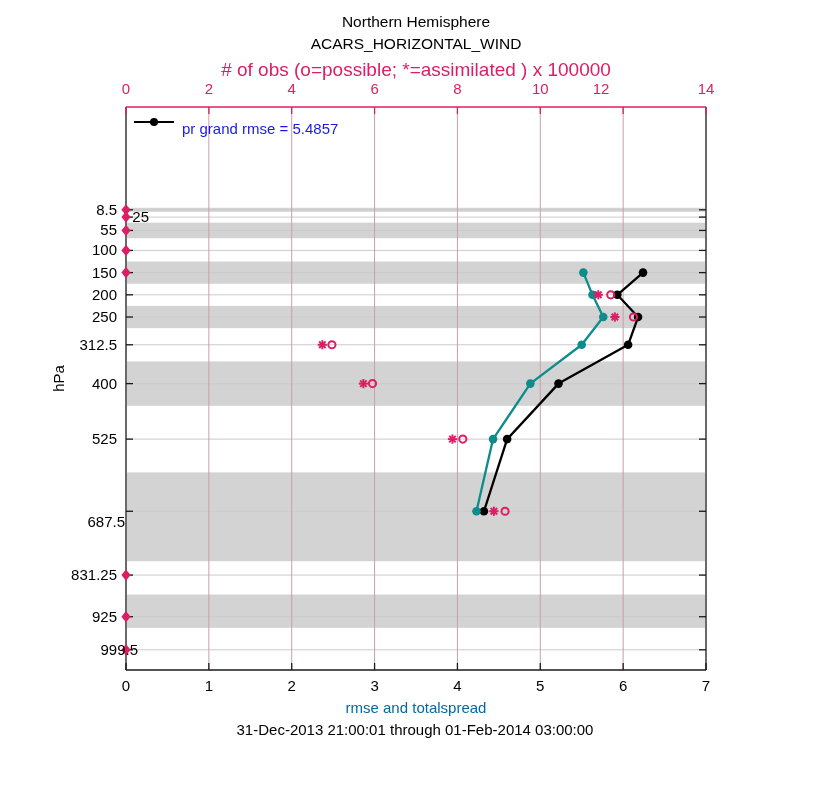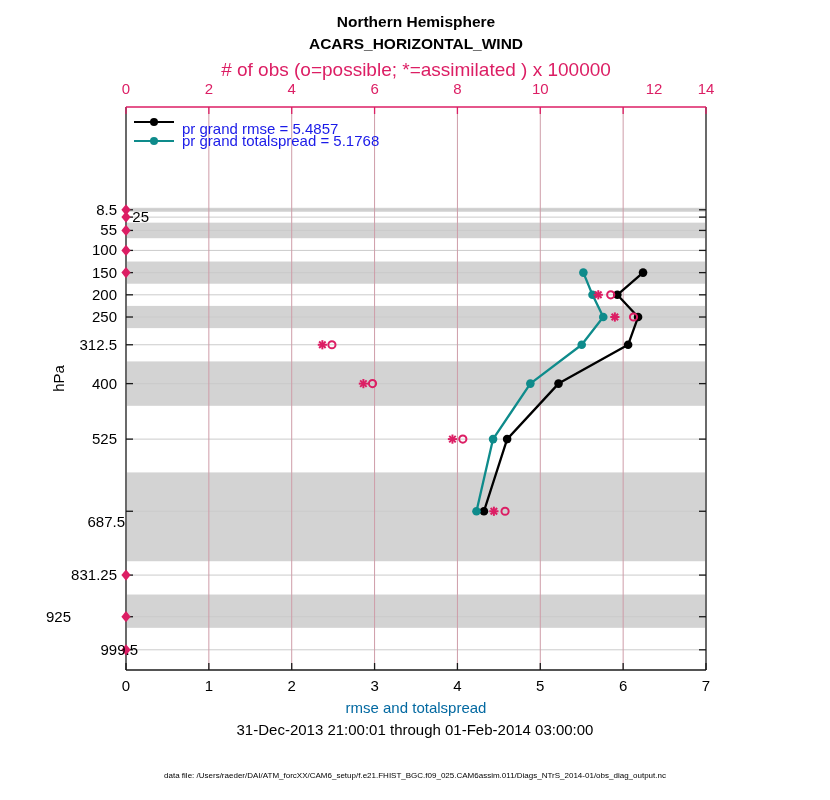--- a/index.html
+++ b/index.html
@@ -1,21 +1,21 @@
 <!DOCTYPE html>
 <html><head>
 <meta charset="utf-8">
 <style>
   html,body{margin:0;padding:0;background:#ffffff;}
   #fig{
     position:relative;width:830px;height:800px;background:#ffffff;overflow:hidden;
     font-family:"Liberation Sans","DejaVu Sans",sans-serif;color:#000;
   }
   .abs{position:absolute;}
-  .title-line{left:126px;width:580px;text-align:center;font-weight:bold;font-size:15.5px;color:#000;}
+  .title-line{left:126px;width:580px;text-align:center;font-weight:normal;font-size:15.5px;color:#000;}
   #title1{top:13px;}
   #title2{top:35px;}
   #obs-axis-label{left:126px;width:580px;text-align:center;top:59px;font-size:19px;}
   #xlabel{left:126px;width:580px;text-align:center;top:699px;font-size:15px;color:#0369a1;}
   #date-subtitle{left:0;width:830px;text-align:center;top:721px;font-size:15px;color:#000;}
   #footer-text{left:0;width:830px;text-align:center;top:771px;font-size:8px;color:#000;}
   #legend{left:134px;top:112px;font-size:15px;}
   .legend-row{display:flex;align-items:center;height:19px;}
   .legend-sample{width:40px;height:10px;position:relative;margin-right:8px;}
   .legend-sample .lsline{position:absolute;left:0;top:4px;width:40px;height:2.4px;}
@@ -179,40 +179,32 @@
     </svg>
 
   <div class="abs" id="legend">
     <div class="legend-row">
       <span class="legend-sample">
         <span class="lsline" id="ls-rmse-line" style="background: rgb(0, 0, 0);"></span>
         <span class="lsdot" id="ls-rmse-dot" style="background: rgb(0, 0, 0);"></span>
       </span>
       <span id="legend-rmse-text" style="color: rgb(26, 26, 232); margin-top: 13px;">pr grand rmse = 5.4857</span>
     </div>
-    <div class="legend-row">
-      <span class="legend-sample">
-        <span class="lsline" id="ls-spread-line" style="background: rgb(14, 139, 139);"></span>
-        <span class="lsdot" id="ls-spread-dot" style="background: rgb(14, 139, 139);"></span>
-      </span>
-      <span id="legend-spread-text" style="color: rgb(26, 26, 232);">pr grand totalspread = 5.1768</span>
-    </div>
   </div>
 
   <div class="abs" id="ylabel-rot">hPa</div>
   <div class="abs" id="xlabel">rmse and totalspread</div>
   <div class="abs" id="date-subtitle">31-Dec-2013 21:00:01 through 01-Feb-2014 03:00:00</div>
-  <div class="abs" id="footer-text">data file: /Users/raeder/DAI/ATM_forcXX/CAM6_setup/f.e21.FHIST_BGC.f09_025.CAM6assim.011/Diags_NTrS_2014-01/obs_diag_output.nc</div>
 <div class="tick-label top-axis" style="left: 106px; top: 80px; width: 40px; color: rgb(220, 30, 100);">0</div>
     <div class="tick-label top-axis" style="left: 188.857px; top: 80px; width: 40px; color: rgb(220, 30, 100);">2</div>
     <div class="tick-label top-axis" style="left: 271.714px; top: 80px; width: 40px; color: rgb(220, 30, 100);">4</div>
     <div class="tick-label top-axis" style="left: 354.571px; top: 80px; width: 40px; color: rgb(220, 30, 100);">6</div>
     <div class="tick-label top-axis" style="left: 437.429px; top: 80px; width: 40px; color: rgb(220, 30, 100);">8</div>
     <div class="tick-label top-axis" style="left: 520.286px; top: 80px; width: 40px; color: rgb(220, 30, 100);">10</div>
-    <div class="tick-label top-axis" style="left: 634px; top: 80px; width: 40px; color: rgb(220, 30, 100);">12</div>
+    <div class="tick-label top-axis" style="left: 581px; top: 80px; width: 40px; color: rgb(220, 30, 100);">12</div>
     <div class="tick-label top-axis" style="left: 686px; top: 80px; width: 40px; color: rgb(220, 30, 100);">14</div>
     <div class="tick-label" style="left: 106px; top: 677px; width: 40px; text-align: center;">0</div>
     <div class="tick-label" style="left: 188.857px; top: 677px; width: 40px; text-align: center;">1</div>
     <div class="tick-label" style="left: 271.714px; top: 677px; width: 40px; text-align: center;">2</div>
     <div class="tick-label" style="left: 354.571px; top: 677px; width: 40px; text-align: center;">3</div>
     <div class="tick-label" style="left: 437.429px; top: 677px; width: 40px; text-align: center;">4</div>
     <div class="tick-label" style="left: 520.286px; top: 677px; width: 40px; text-align: center;">5</div>
     <div class="tick-label" style="left: 603.143px; top: 677px; width: 40px; text-align: center;">6</div>
     <div class="tick-label" style="left: 686px; top: 677px; width: 40px; text-align: center;">7</div>
     <div class="tick-label left-axis" style="left: 0px; width: 117px; top: 200.787px;">8.5</div>
@@ -220,15 +212,15 @@
     <div class="tick-label left-axis" style="left: 0px; width: 117px; top: 221.434px;">55</div>
     <div class="tick-label left-axis" style="left: 0px; width: 117px; top: 241.414px;">100</div>
     <div class="tick-label left-axis" style="left: 0px; width: 117px; top: 263.614px;">150</div>
     <div class="tick-label left-axis" style="left: 0px; width: 117px; top: 285.815px;">200</div>
     <div class="tick-label left-axis" style="left: 0px; width: 117px; top: 308.015px;">250</div>
     <div class="tick-label left-axis" style="left: 0px; width: 117px; top: 335.765px;">312.5</div>
     <div class="tick-label left-axis" style="left: 0px; width: 117px; top: 374.616px;">400</div>
     <div class="tick-label left-axis" style="left: 0px; width: 117px; top: 430.117px;">525</div>
     <div class="tick-label left-axis" style="left: 8px; width: 117px; top: 502.268px; margin-top: 11px;">687.5</div>
     <div class="tick-label left-axis" style="left: 0px; width: 117px; top: 566.094px;">831.25</div>
-    <div class="tick-label left-axis" style="left: 0px; width: 117px; top: 607.719px; text-align: center;">925</div>
+    <div class="tick-label left-axis" style="left: 0px; width: 117px; top: 607.719px;">925</div>
     <div class="tick-label left-axis" style="left: 0px; width: 117px; top: 640.798px; margin-left: 21px;">999.5</div>
   </div>
 
 </body></html>

